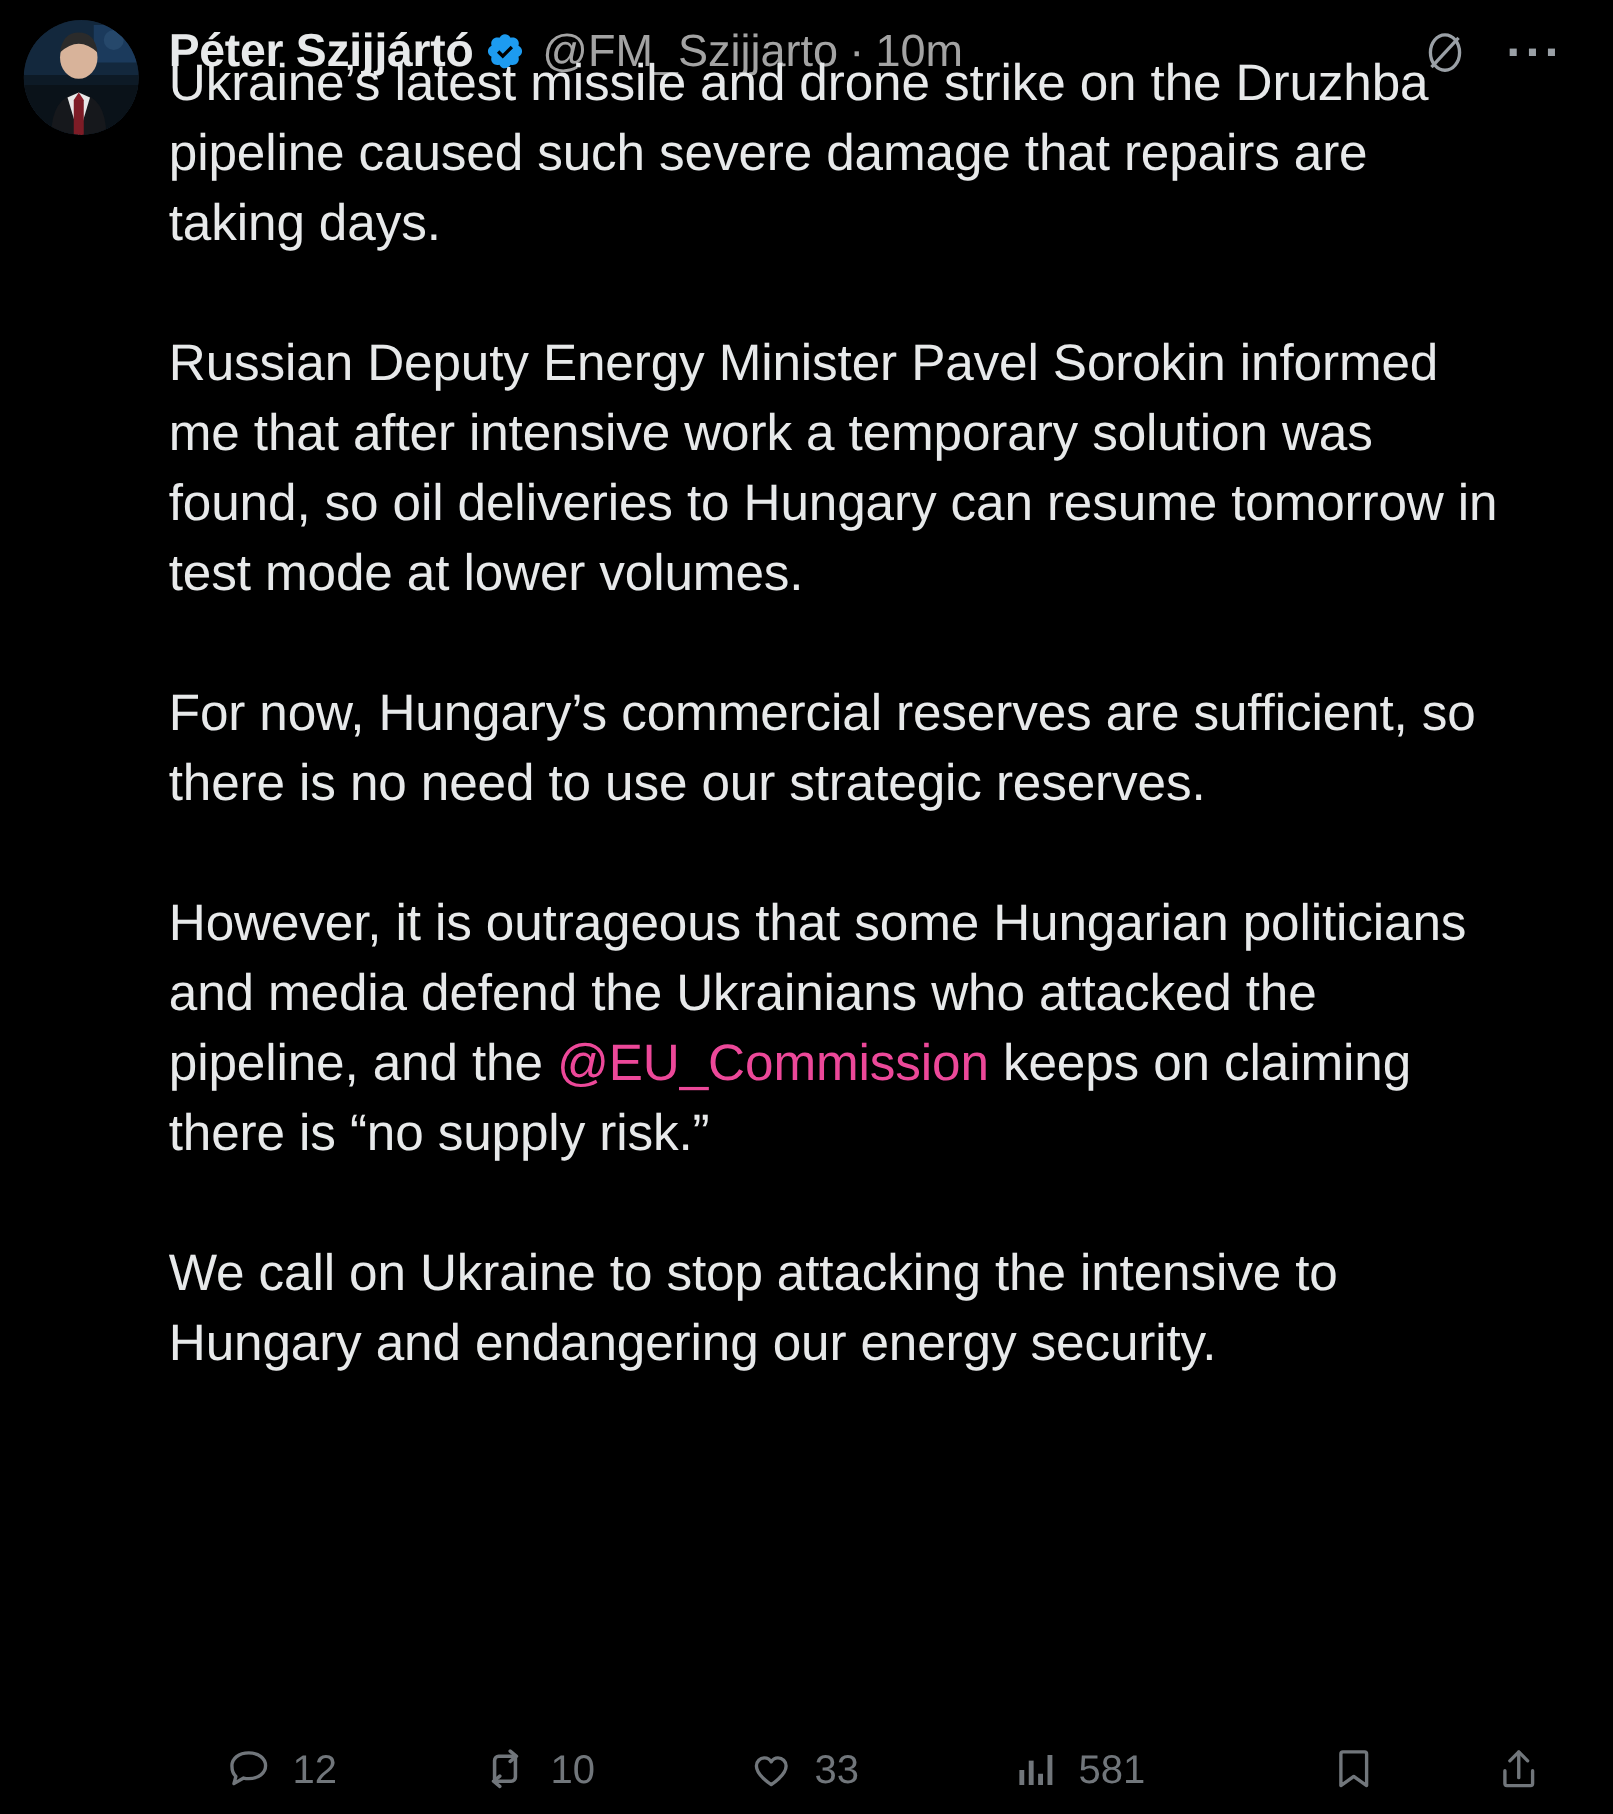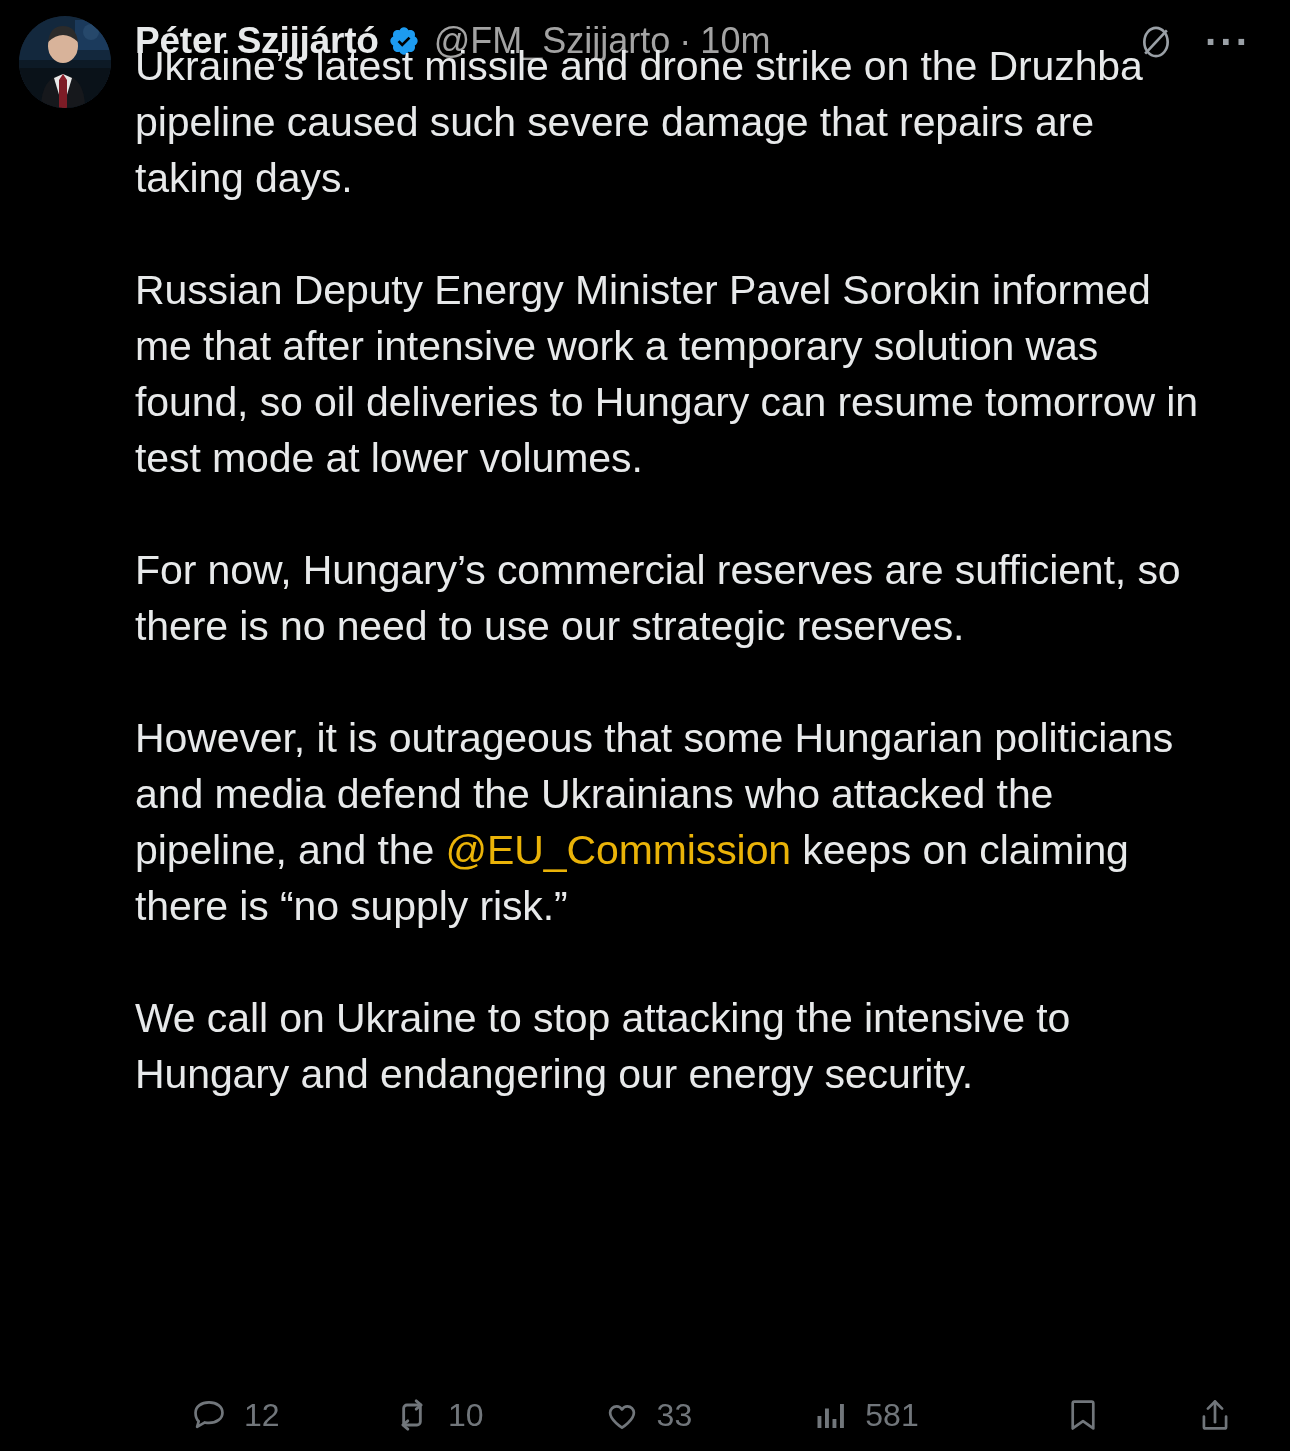--- a/index.html
+++ b/index.html
@@ -110,28 +110,28 @@
   }
   .tweet-text {
     font-size: 41px;
     line-height: 56px;
     color: #e7e9ea;
     white-space: pre-wrap;
     word-wrap: break-word;
     letter-spacing: -0.1px;
   }
   .mention {
-    color: #eab308;
+    color: #ec4899;
     margin-top: 48px;
   }
 
   
   .actions {
     position: absolute;
-    left: 190px;
+    left: 180px;
     right: 40px;
     bottom: 16px;
     display: flex;
     align-items: center;
     color: #71767b;
   }
   .action {
     display: flex;
     align-items: center;
     color: #71767b;

